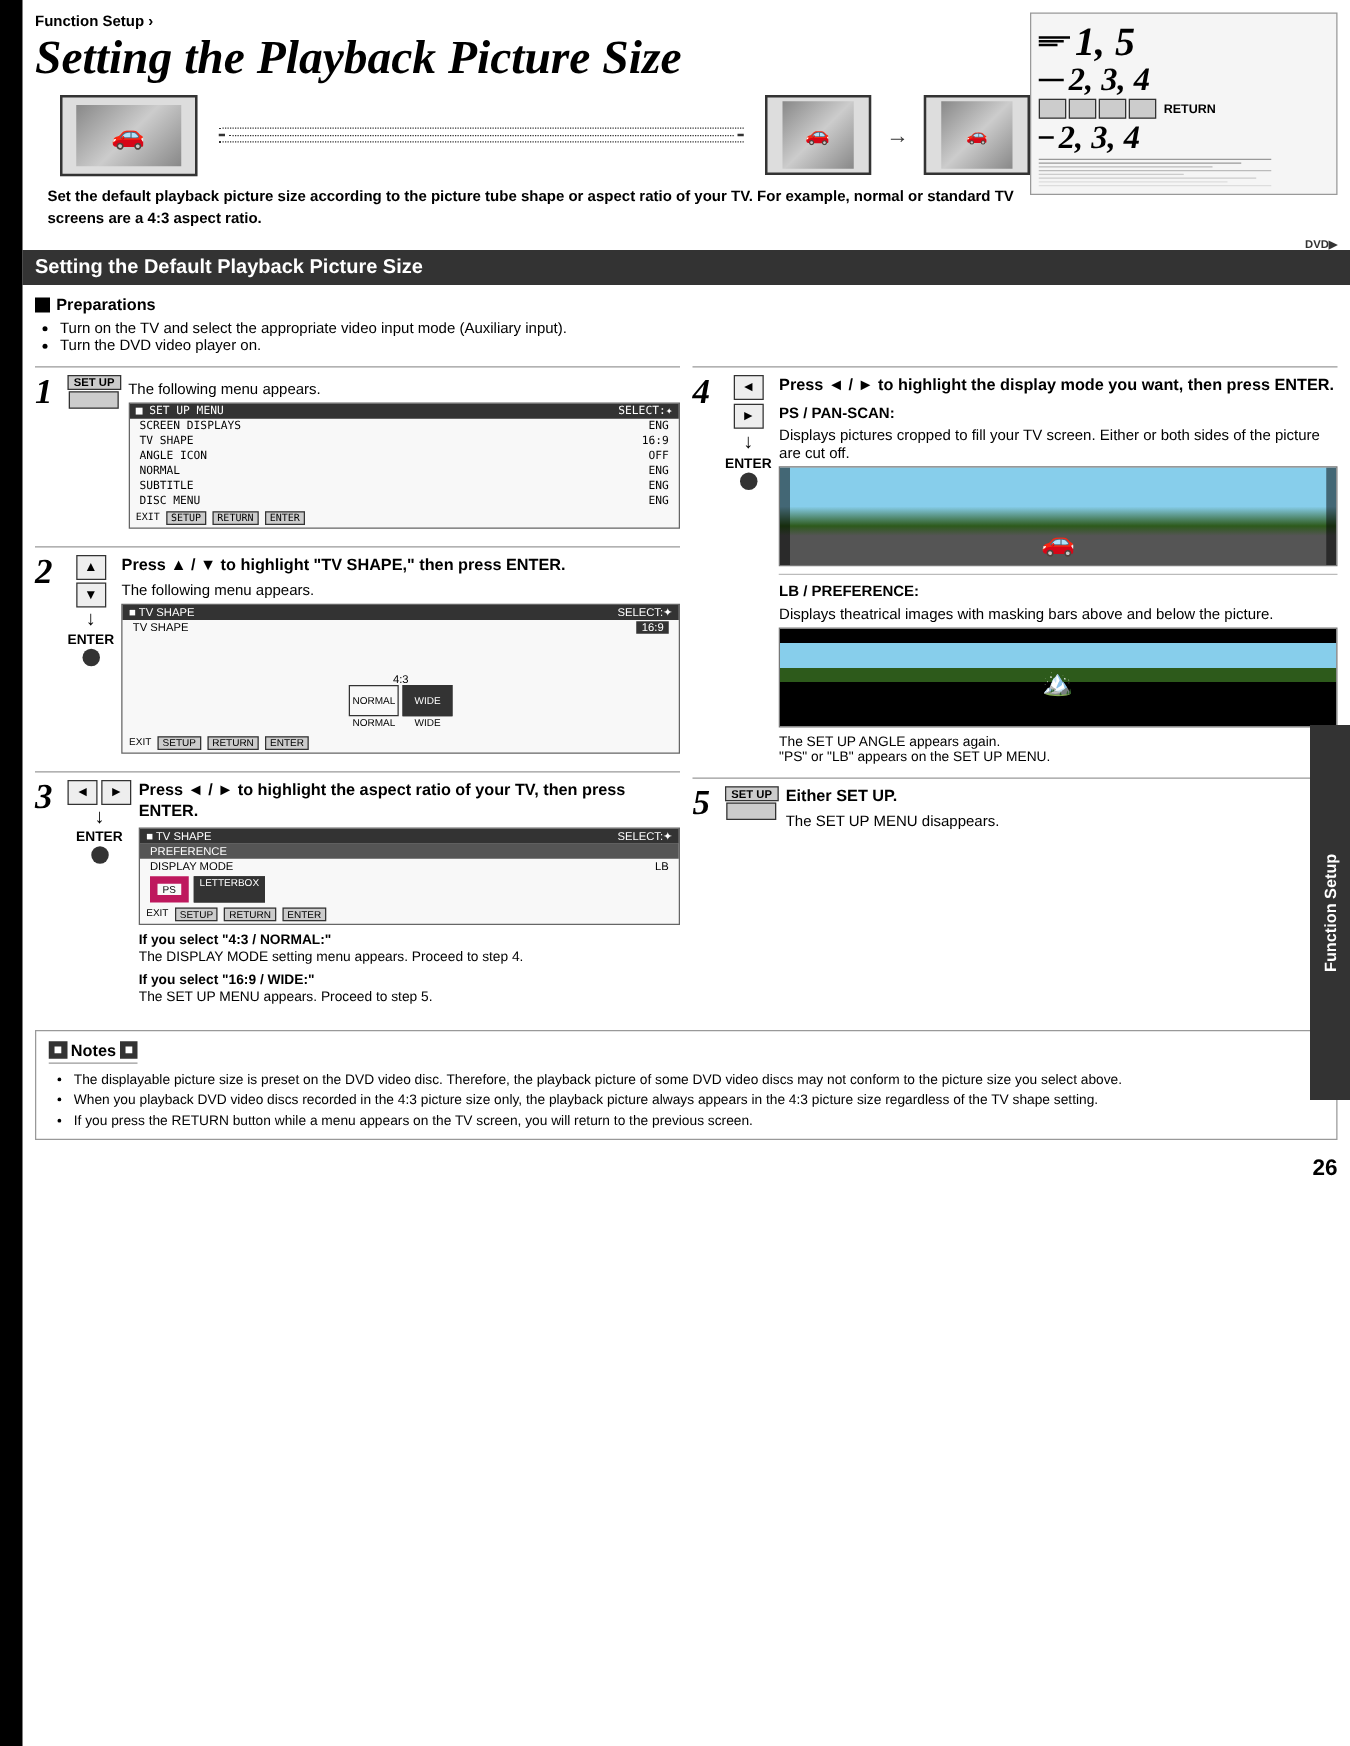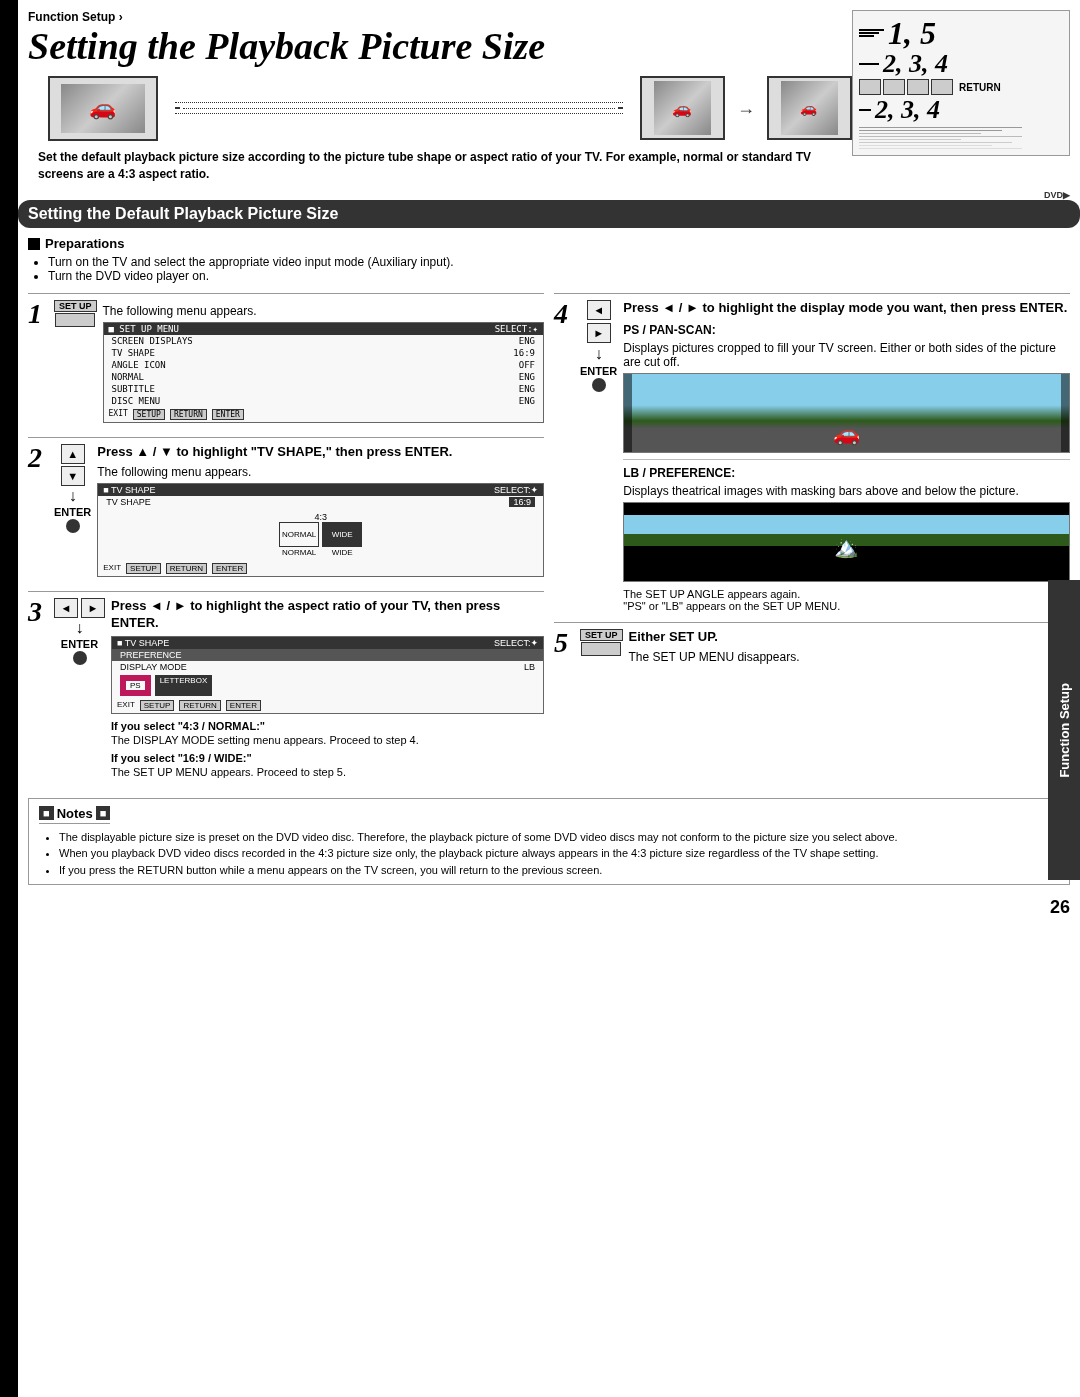--- a/index.html
+++ b/index.html
@@ -110,21 +110,20 @@
     }
 
     
     .section-header {
       background: #333;
       color: #fff;
       padding: 5px 10px;
       font-size: 16px;
       font-weight: bold;
       margin-bottom: 8px;
-      border-radius: 12px;
     }
 
     .section-content {
       padding: 0 10px;
     }
 
     
     .preparations-title {
       font-weight: bold;
       margin-bottom: 4px;
@@ -417,21 +416,21 @@
       color: #fff;
       font-size: 13px;
       font-weight: bold;
       writing-mode: vertical-rl;
       transform: rotate(180deg);
       white-space: nowrap;
     }
 
     
     .remote-top-right {
-      width: 218px;
+      width: 246px;
       font-size: 10px;
       margin-top: 0;
     }
 
     .remote-group {
       display: flex;
       align-items: center;
       margin-bottom: 2px;
     }
 
@@ -760,21 +759,21 @@
 
             <div class="tv-shape-menu">
               <div class="menu-title-bar">
                 <span>■ TV SHAPE</span>
                 <span>SELECT:✦</span>
               </div>
               <div class="menu-row">
                 <span>TV SHAPE</span>
                 <span style="background:#333;color:#fff;padding:0 4px;">16:9</span>
               </div>
-              <div style="display:flex; justify-content:space-around; padding:4px 8px;">
+              <div style="display:flex; justify-content:space-around; padding:4px 8px;margin-top:26px;">
                 <div class="tv-option">
                   <div>4:3</div>
                   <div style="display:flex; gap:3px;">
                     <div class="tv-option-box">NORMAL</div>
                     <div class="tv-option-box selected">WIDE</div>
                   </div>
                   <div style="display:flex; gap:3px; margin-top:1px; font-size:8px;">
                     <div style="width:40px; text-align:center;">NORMAL</div>
                     <div style="width:40px; text-align:center;">WIDE</div>
                   </div>

